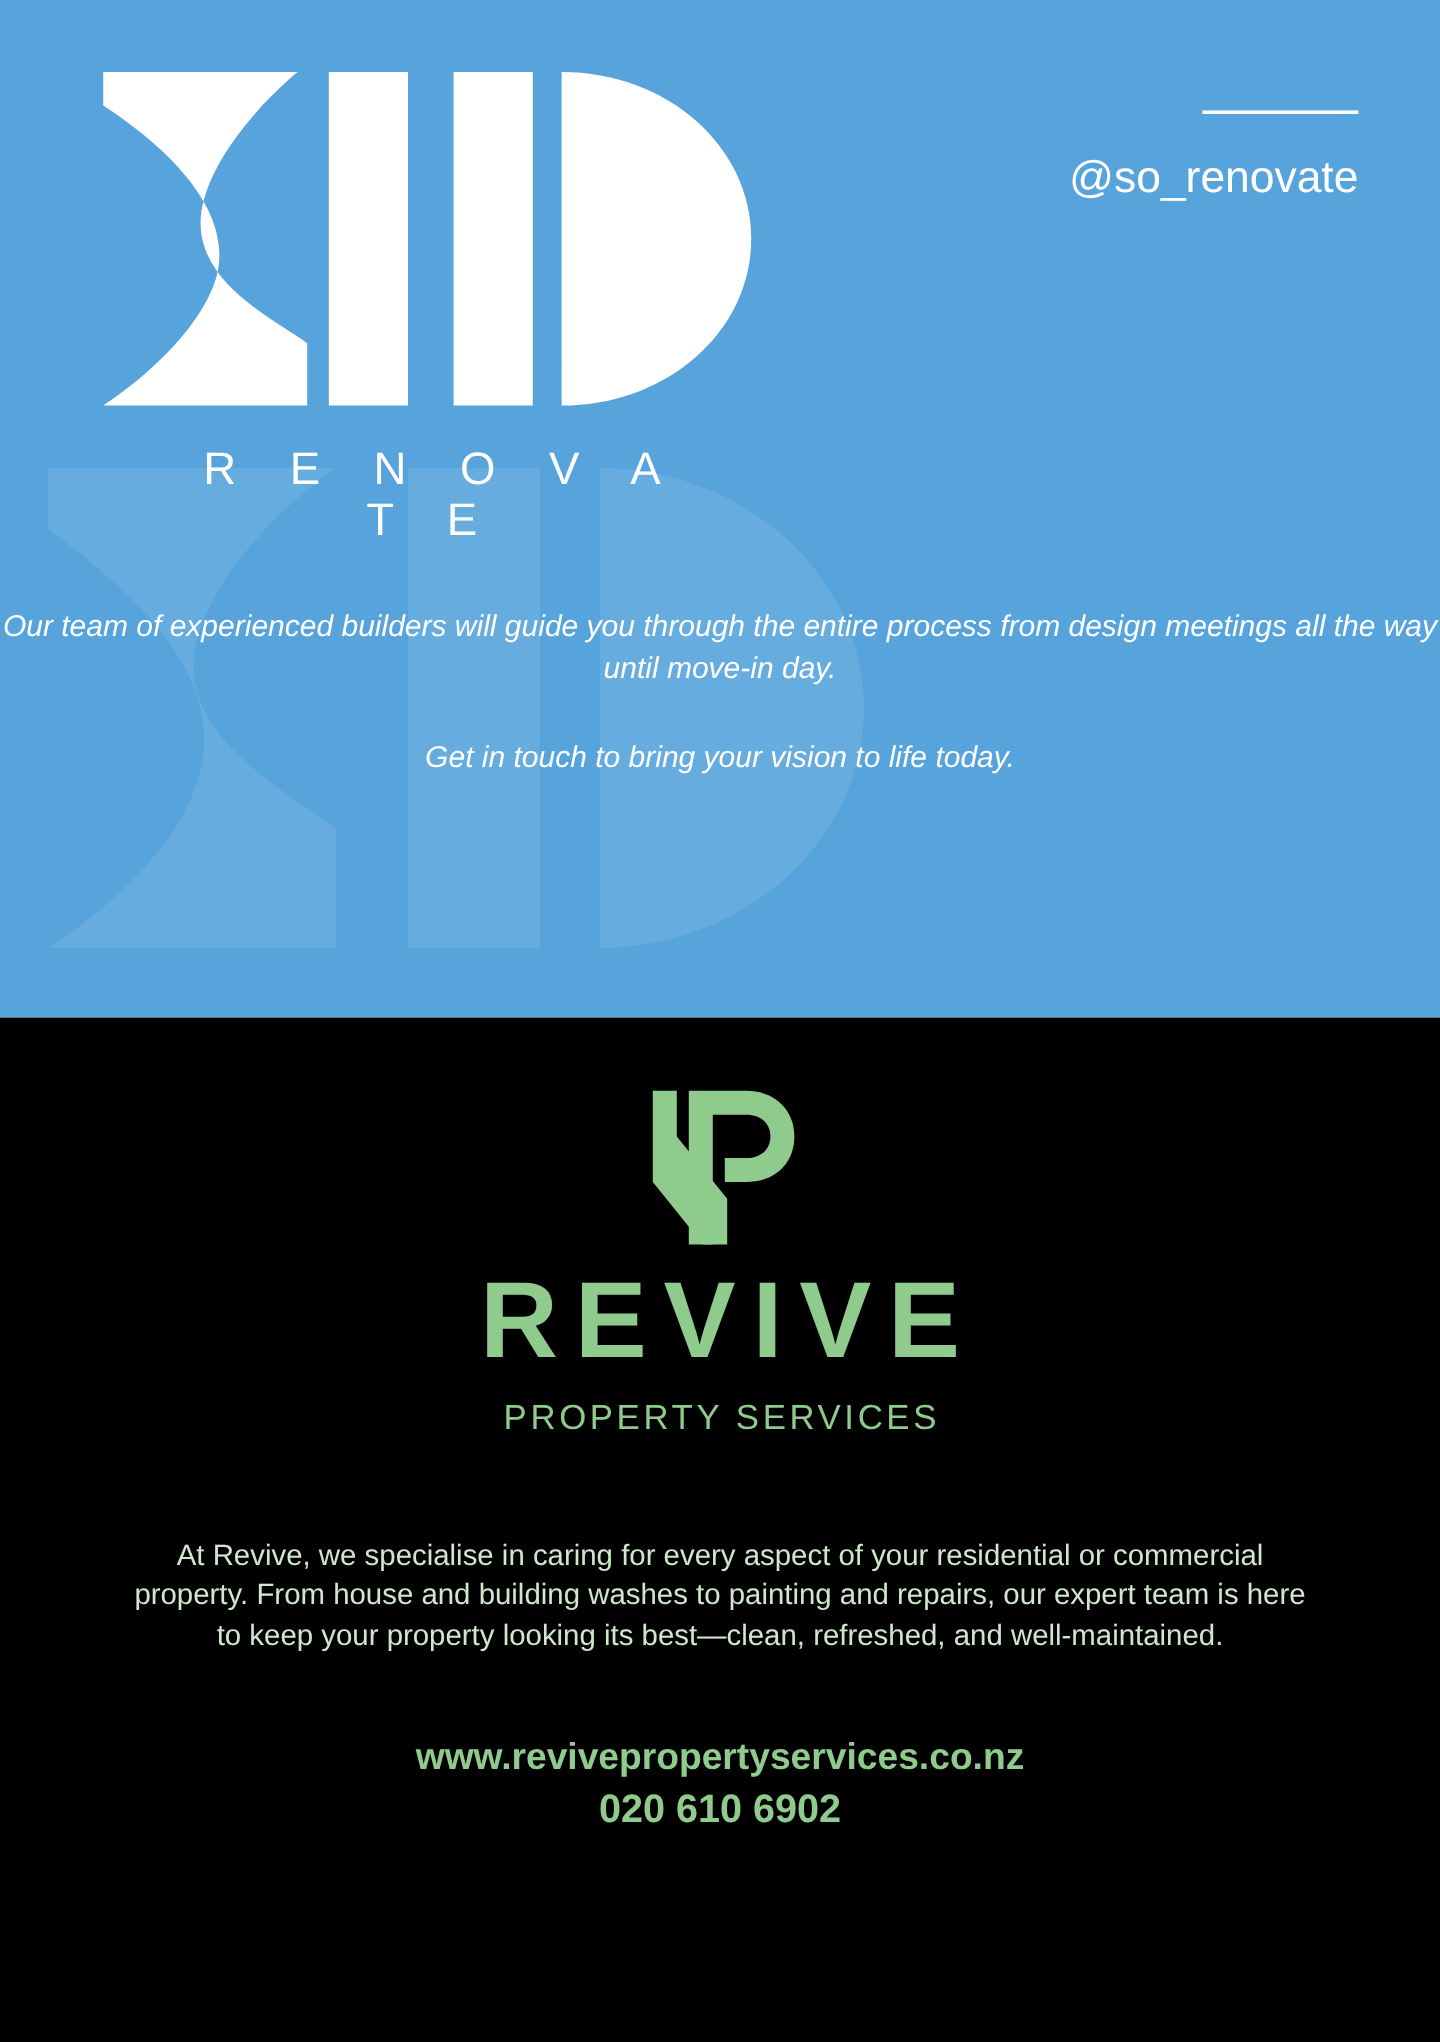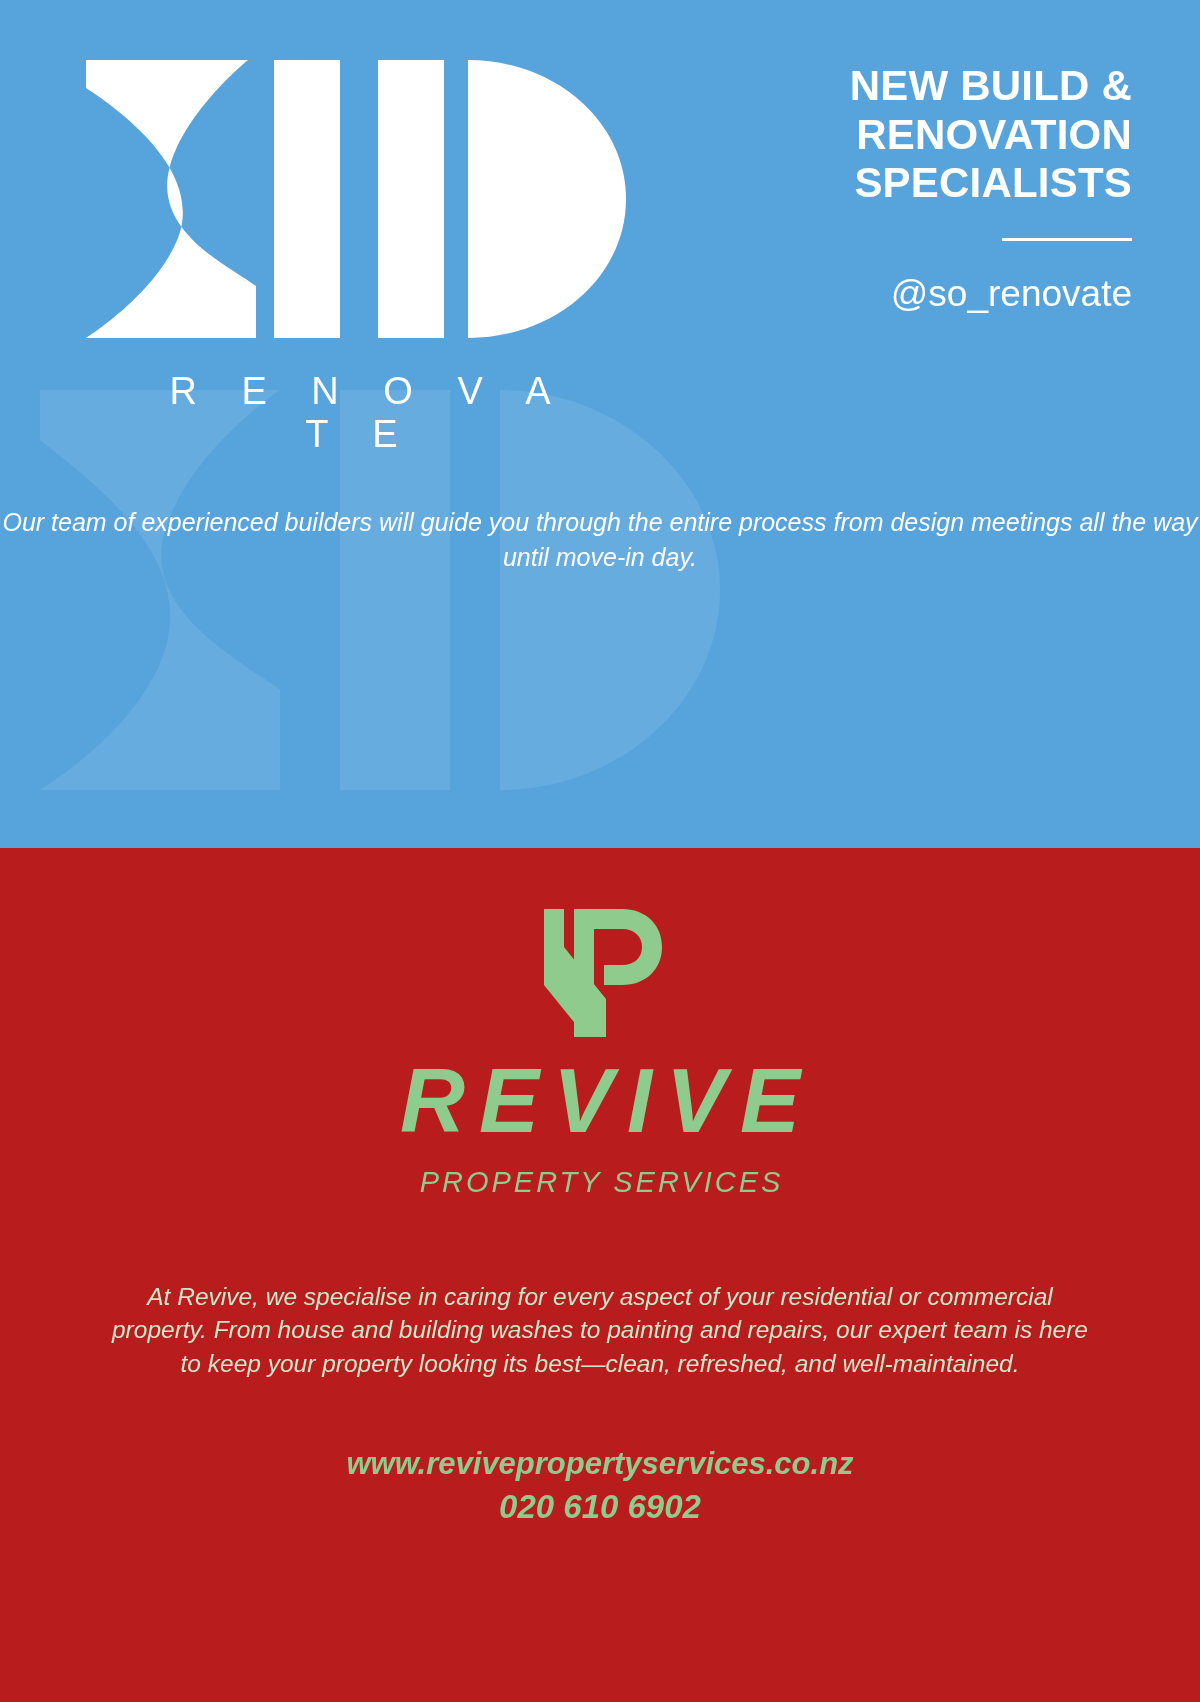--- a/index.html
+++ b/index.html
@@ -103,23 +103,22 @@
     font-weight: 500;
     font-style: italic;
   }
   .top-copy .p2 { margin-top: 40px; }
 
   
   .panel-bottom {
     position: relative;
     width: 100%;
     height: 854px;
-    background: #b91c1c;
+    background: #000000;
     overflow: hidden;
-    font-style: italic;
   }
   .revive-mark {
     position: absolute;
     left: 50%;
     transform: translateX(-50%);
     top: 55px;
     width: 140px;
     height: 140px;
   }
   .revive-word {
@@ -193,27 +192,27 @@
 
         <path d="M196 12 L262 12 L262 290 L196 290 Z" fill="#ffffff"></path>
 
         <path d="M300 12 L366 12 L366 290 L300 290 Z" fill="#ffffff"></path>
         <path d="M390 12 C478 12 548 74 548 151 C548 228 478 290 390 290 Z" fill="#ffffff"></path>
       </svg>
 
       <div class="renovate-word">R E N O V A T E</div>
 
       <div class="top-right">
-        <h1>NEW BUILD &amp; RENOVATION SPECIALISTS</h1>
         <hr class="hr-line">
         <div class="web">@so_renovate</div>
       </div>
 
       <div class="top-copy">
         <div class="p1">Our team of experienced builders will guide you through the entire process from design meetings all the way until move-in day.</div>
+        <div class="p2">Get in touch to bring your vision to life today.</div>
       </div>
 
     </div>
   </section>
 
   <section class="panel-bottom">
 
     <svg class="revive-mark" viewBox="0 0 140 140" aria-hidden="true">
 
       <path d="M14 6 L34 6 L34 44 L76 96 L76 134 L56 134 L14 82 Z" fill="#8FCB8C"></path>

